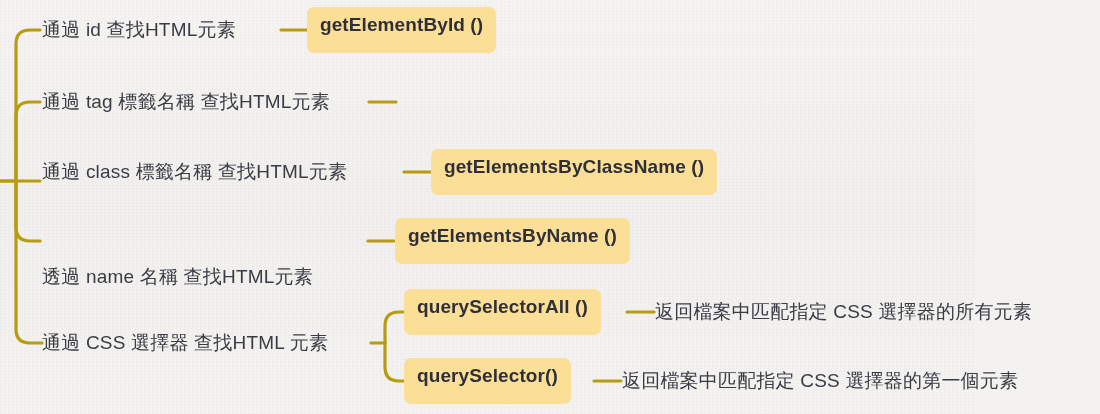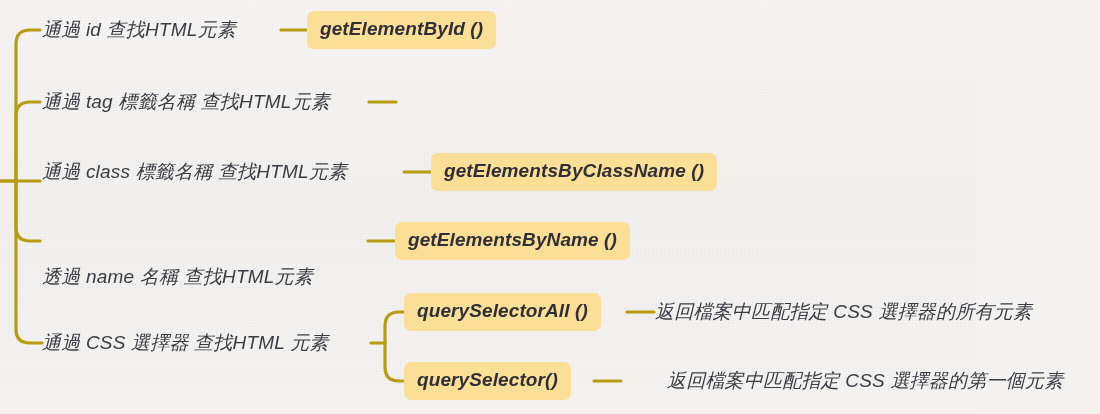--- a/index.html
+++ b/index.html
@@ -19,21 +19,20 @@
   #canvas {
     position: absolute;
     inset: 0;
     width: 976px;
     height: 414px;
     background-color: #f3f2f0;
     background-image:
       repeating-linear-gradient(0deg, rgba(0,0,0,0.013) 0px, rgba(0,0,0,0.013) 1px, rgba(255,255,255,0) 1px, rgba(255,255,255,0) 3px),
       repeating-linear-gradient(90deg, rgba(0,0,0,0.010) 0px, rgba(0,0,0,0.010) 1px, rgba(255,255,255,0) 1px, rgba(255,255,255,0) 4px),
       linear-gradient(180deg, #f5f4f2 0%, #f1f0ee 50%, #f4f3f1 100%);
-    font-style: italic;
   }
   #svg-lines {
     position: absolute;
     left: 0;
     top: 0;
     width: 1100px;
     height: 414px;
     pointer-events: none;
   }
   .label-text {
@@ -45,21 +44,21 @@
     transform: translateY(-50%);
   }
   .badge {
     position: absolute;
     white-space: nowrap;
     background: #fbdf97;
     color: #2f2f37;
     font-size: 19px;
     font-weight: bold;
     border-radius: 7px;
-    padding: 7px 13px 9px 13px;
+    padding: 7px 13px 17px 13px;
     transform: translateY(-50%);
     letter-spacing: 0.1px;
   }
   .desc-text {
     position: absolute;
     white-space: nowrap;
     color: #3b3b44;
     font-size: 19px;
     letter-spacing: 0.2px;
     transform: translateY(-50%);
@@ -104,15 +103,15 @@
 
   <div class="label-text" style="left:42px; top:241px;margin-top:36px;">透過 name 名稱 查找HTML元素</div>
   <div class="badge" style="left:395px; top:241px;">getElementsByName ()</div>
 
   <div class="label-text" style="left:42px; top:343px;">通過 CSS 選擇器 查找HTML 元素</div>
 
   <div class="badge" style="left:404px; top:312px;">querySelectorAll ()</div>
   <div class="desc-text" style="left:655px; top:312px;">返回檔案中匹配指定 CSS 選擇器的所有元素</div>
 
   <div class="badge" style="left:404px; top:381px;">querySelector()</div>
-  <div class="desc-text" style="left:622px; top:381px;margin-left:45px;">返回檔案中匹配指定 CSS 選擇器的第一個元素</div>
+  <div class="desc-text" style="left:622px; top:381px;">返回檔案中匹配指定 CSS 選擇器的第一個元素</div>
 
 </div>
 
 </body></html>

